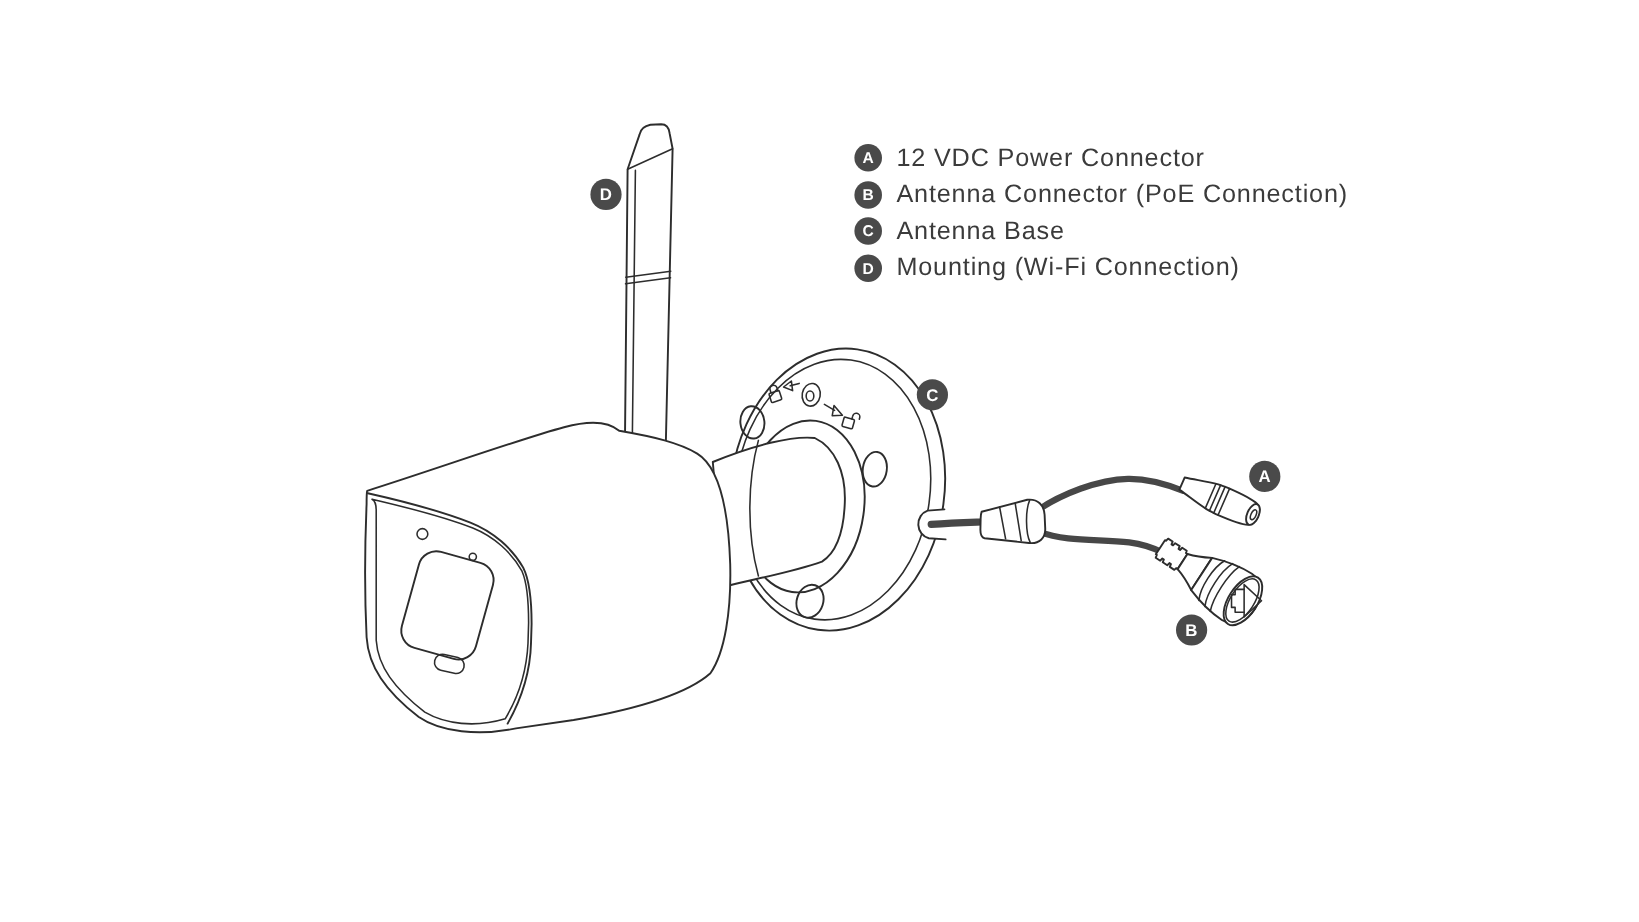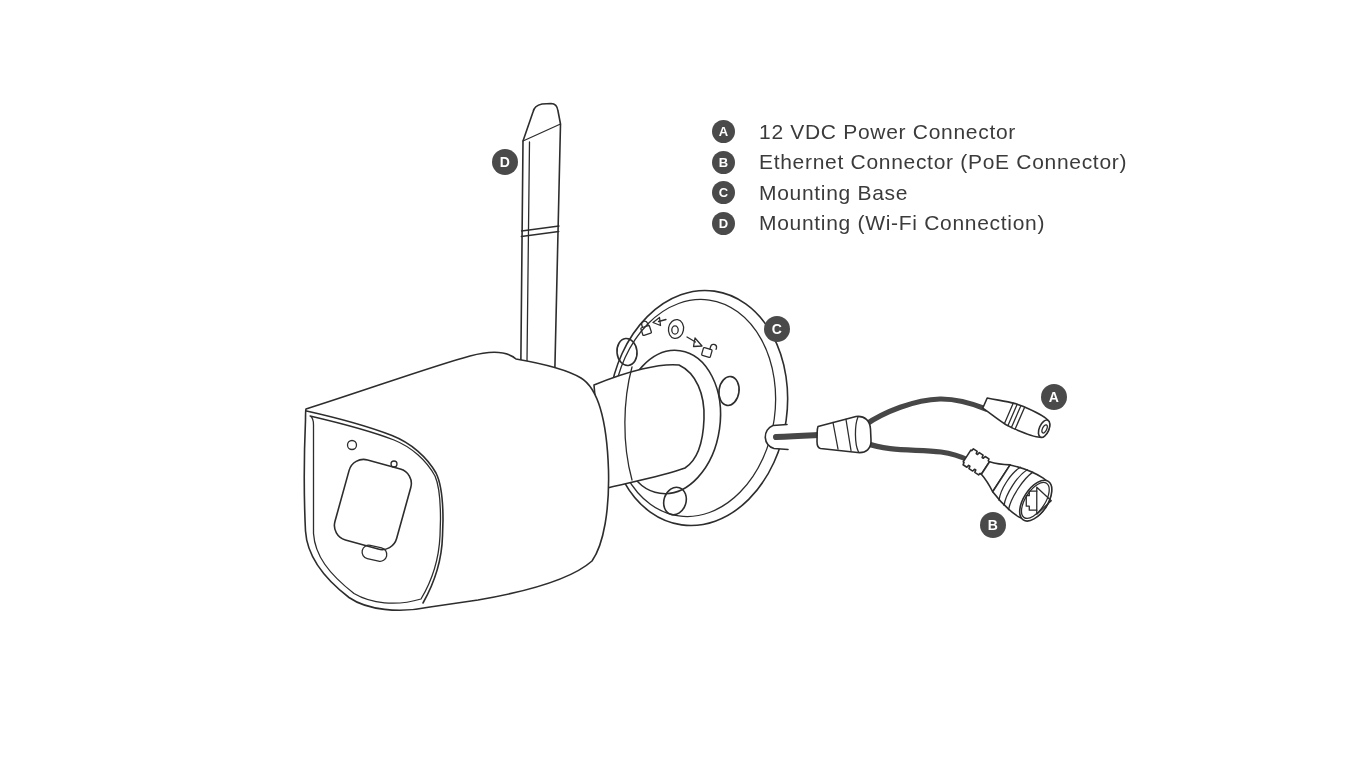--- a/index.html
+++ b/index.html
@@ -40,21 +40,21 @@
     position:absolute;left:0;display:flex;align-items:center;height:23px;
   }
   .lr-0{top:0}.lr-1{top:30.5px}.lr-2{top:61px}.lr-3{top:91.5px}
   .legend-badge{
     flex:0 0 auto;width:23px;height:23px;border-radius:50%;
     background:var(--badge);color:var(--badge-text);
     display:flex;align-items:center;justify-content:center;
     font-size:13px;font-weight:700;margin-right:12px;
   }
   .legend-label{
-    font-size:21px;color:var(--text);letter-spacing:.7px;white-space:nowrap;margin-left:12px;
+    font-size:21px;color:var(--text);letter-spacing:.7px;white-space:nowrap;
   }
 </style>
 </head>
 <body>
 
 <div class="canvas">
 
   <svg class="art" width="1366" height="768" viewBox="0 0 1366 768">
 
     <g>
@@ -172,24 +172,24 @@
   <div class="fig-badge fb-c">C</div>
   <div class="fig-badge fb-d">D</div>
 
   <div class="legend">
     <div class="legend-row lr-0">
       <span class="legend-badge">A</span>
       <span class="legend-label">12 VDC Power Connector</span>
     </div>
     <div class="legend-row lr-1">
       <span class="legend-badge">B</span>
-      <span class="legend-label">Ethernet Connector (PoE Connector)</span>
+      <span class="legend-label">Antenna Connector (PoE Connection)</span>
     </div>
     <div class="legend-row lr-2">
       <span class="legend-badge">C</span>
-      <span class="legend-label">Mounting Base</span>
+      <span class="legend-label">Antenna Base</span>
     </div>
     <div class="legend-row lr-3">
       <span class="legend-badge">D</span>
       <span class="legend-label">Mounting (Wi-Fi Connection)</span>
     </div>
   </div>
 </div>
 
 </body></html>

